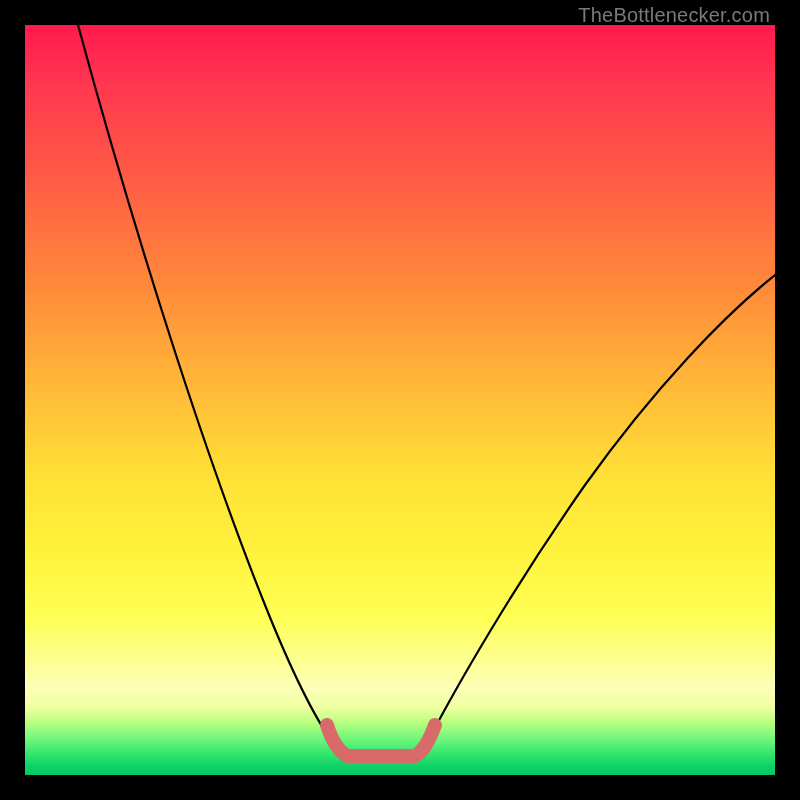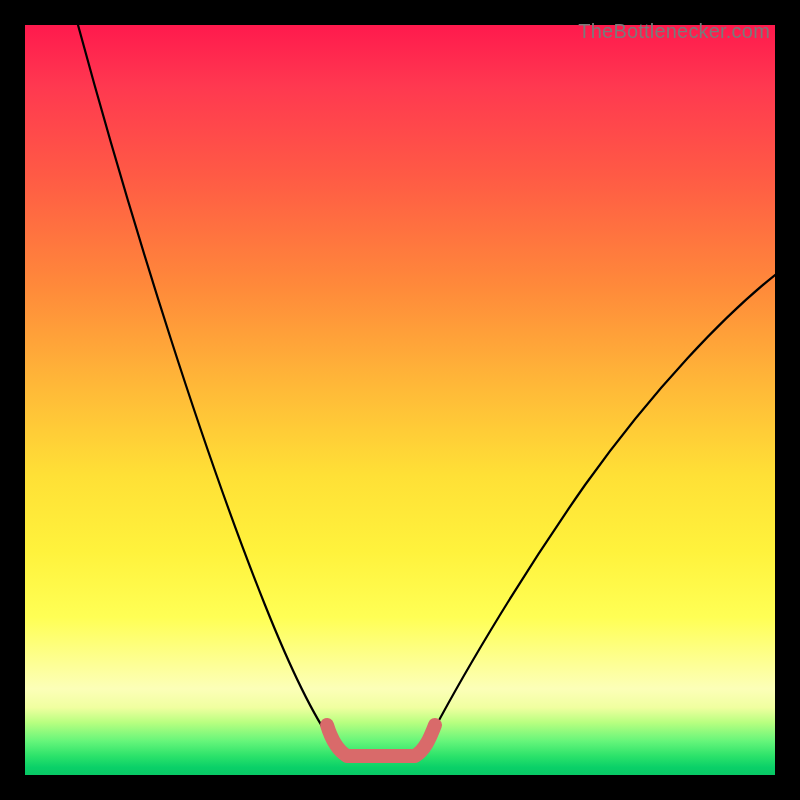--- a/index.html
+++ b/index.html
@@ -29,21 +29,21 @@
       #f0ffa0 91%,
       #b8ff80 93%,
       #65f57a 95.5%,
       #2be26a 97.5%,
       #0ad068 99%,
       #08c865 100%
     );
   }
   .watermark {
     position: absolute;
-    top: 20px;
+    top: 4px;
     right: 30px;
     font-family: Arial, Helvetica, sans-serif;
     font-size: 20px;
     color: #7a7a7a;
     letter-spacing: 0.2px;
   }
   svg.curves {
     position: absolute;
     left: 0; top: 0;
     width: 750px; height: 750px;

